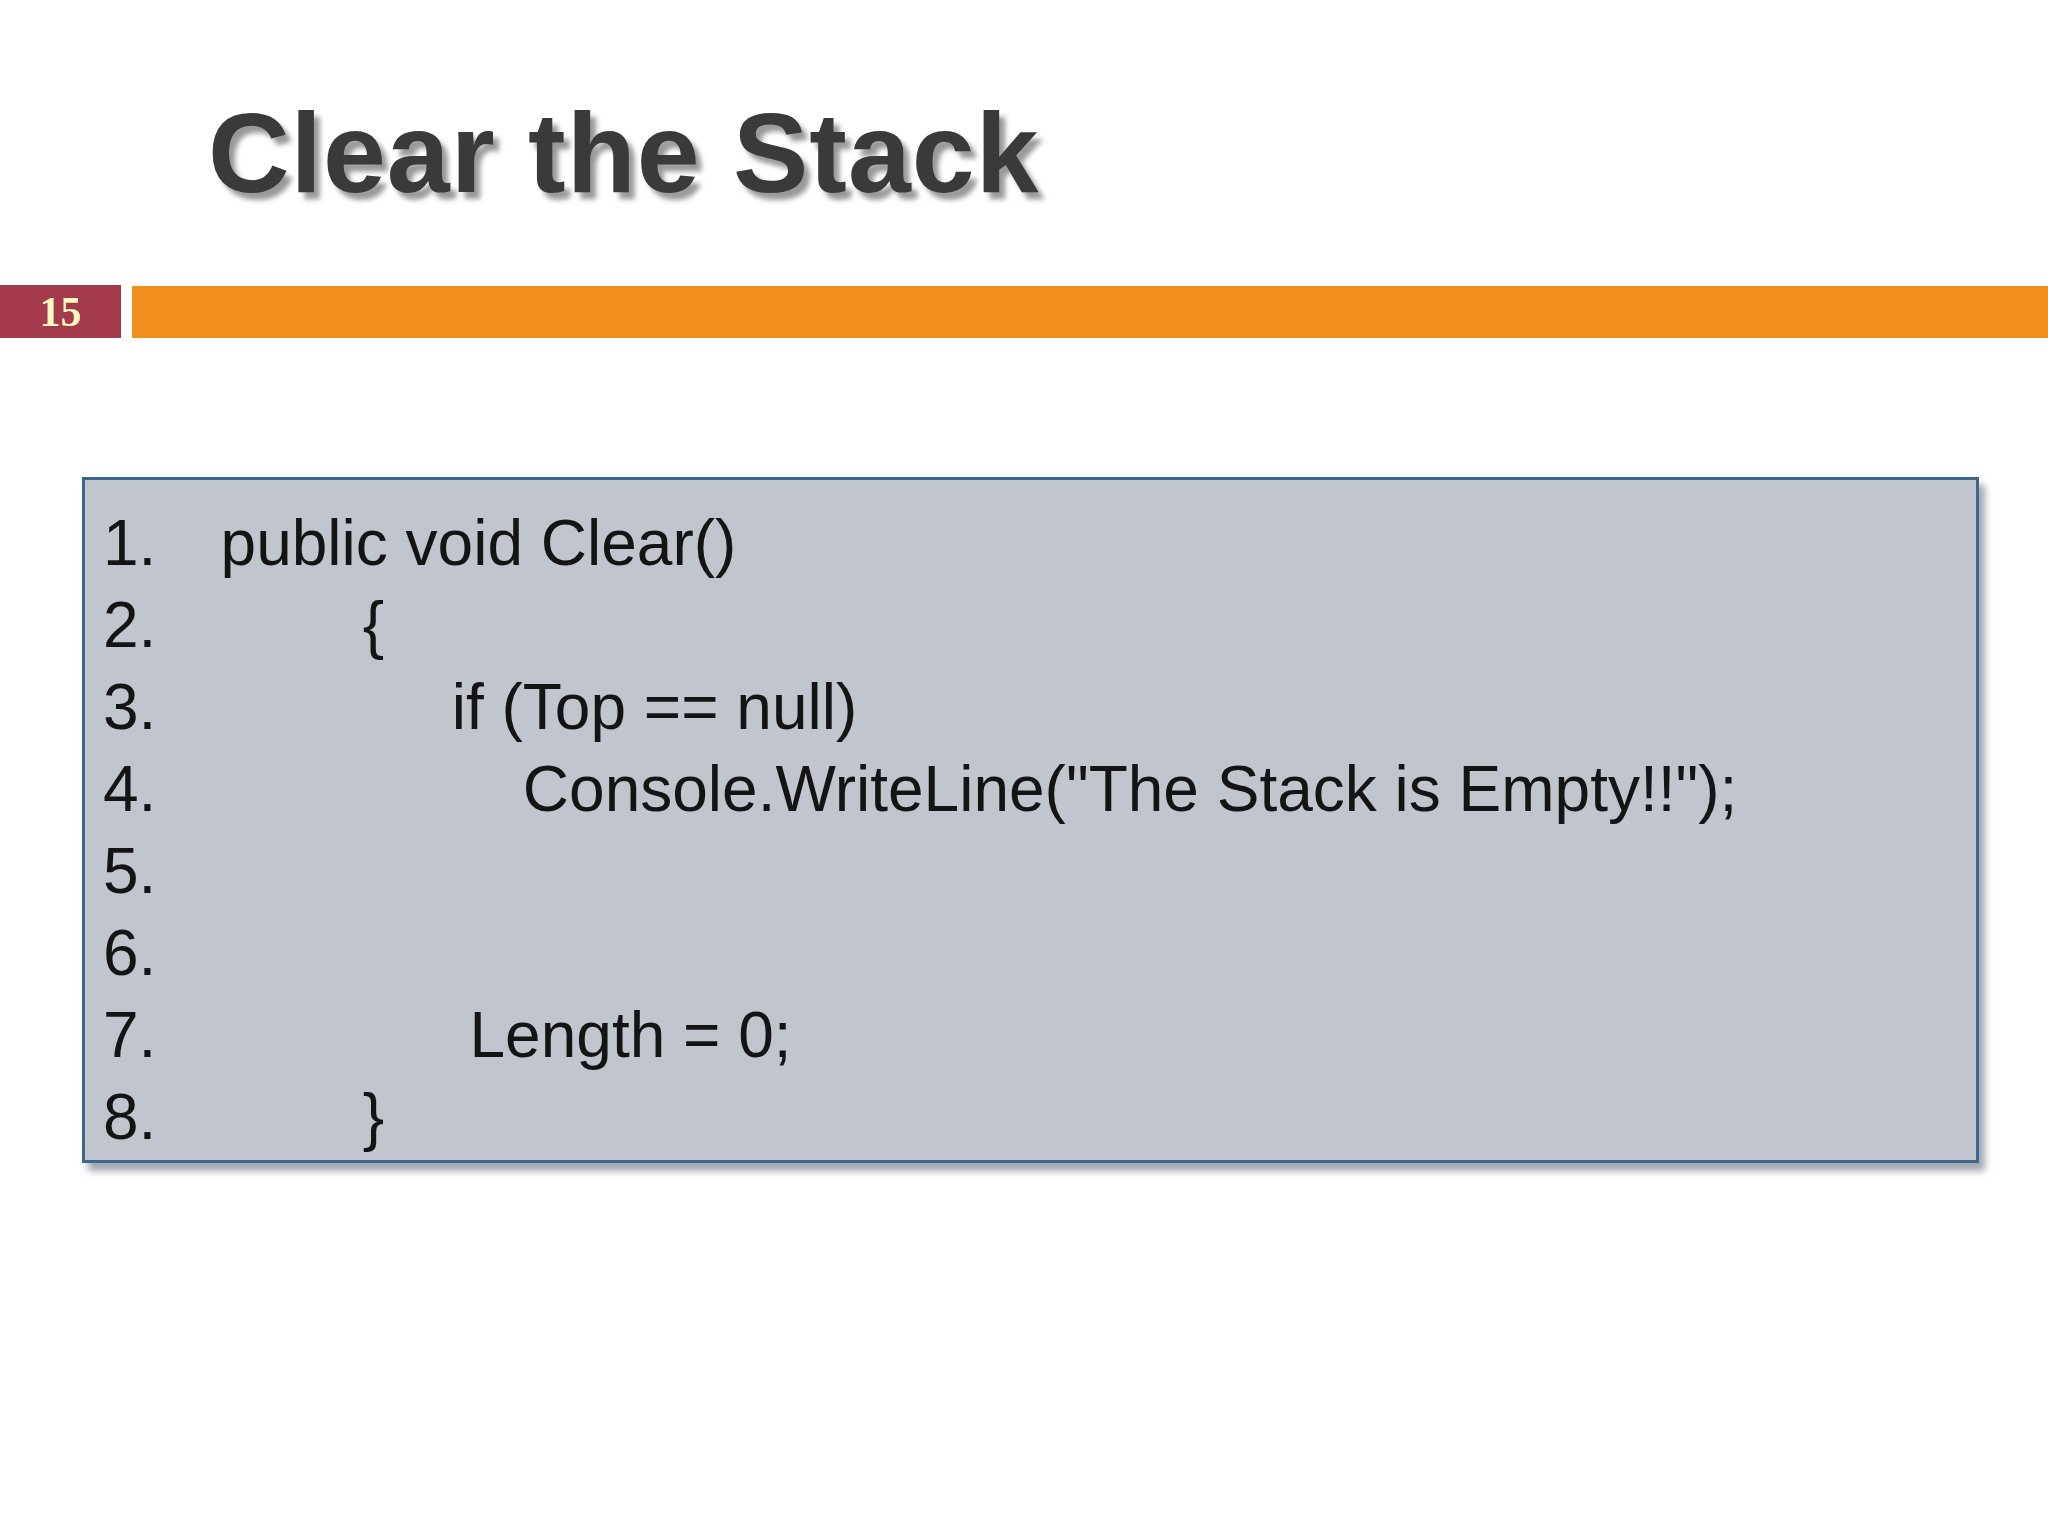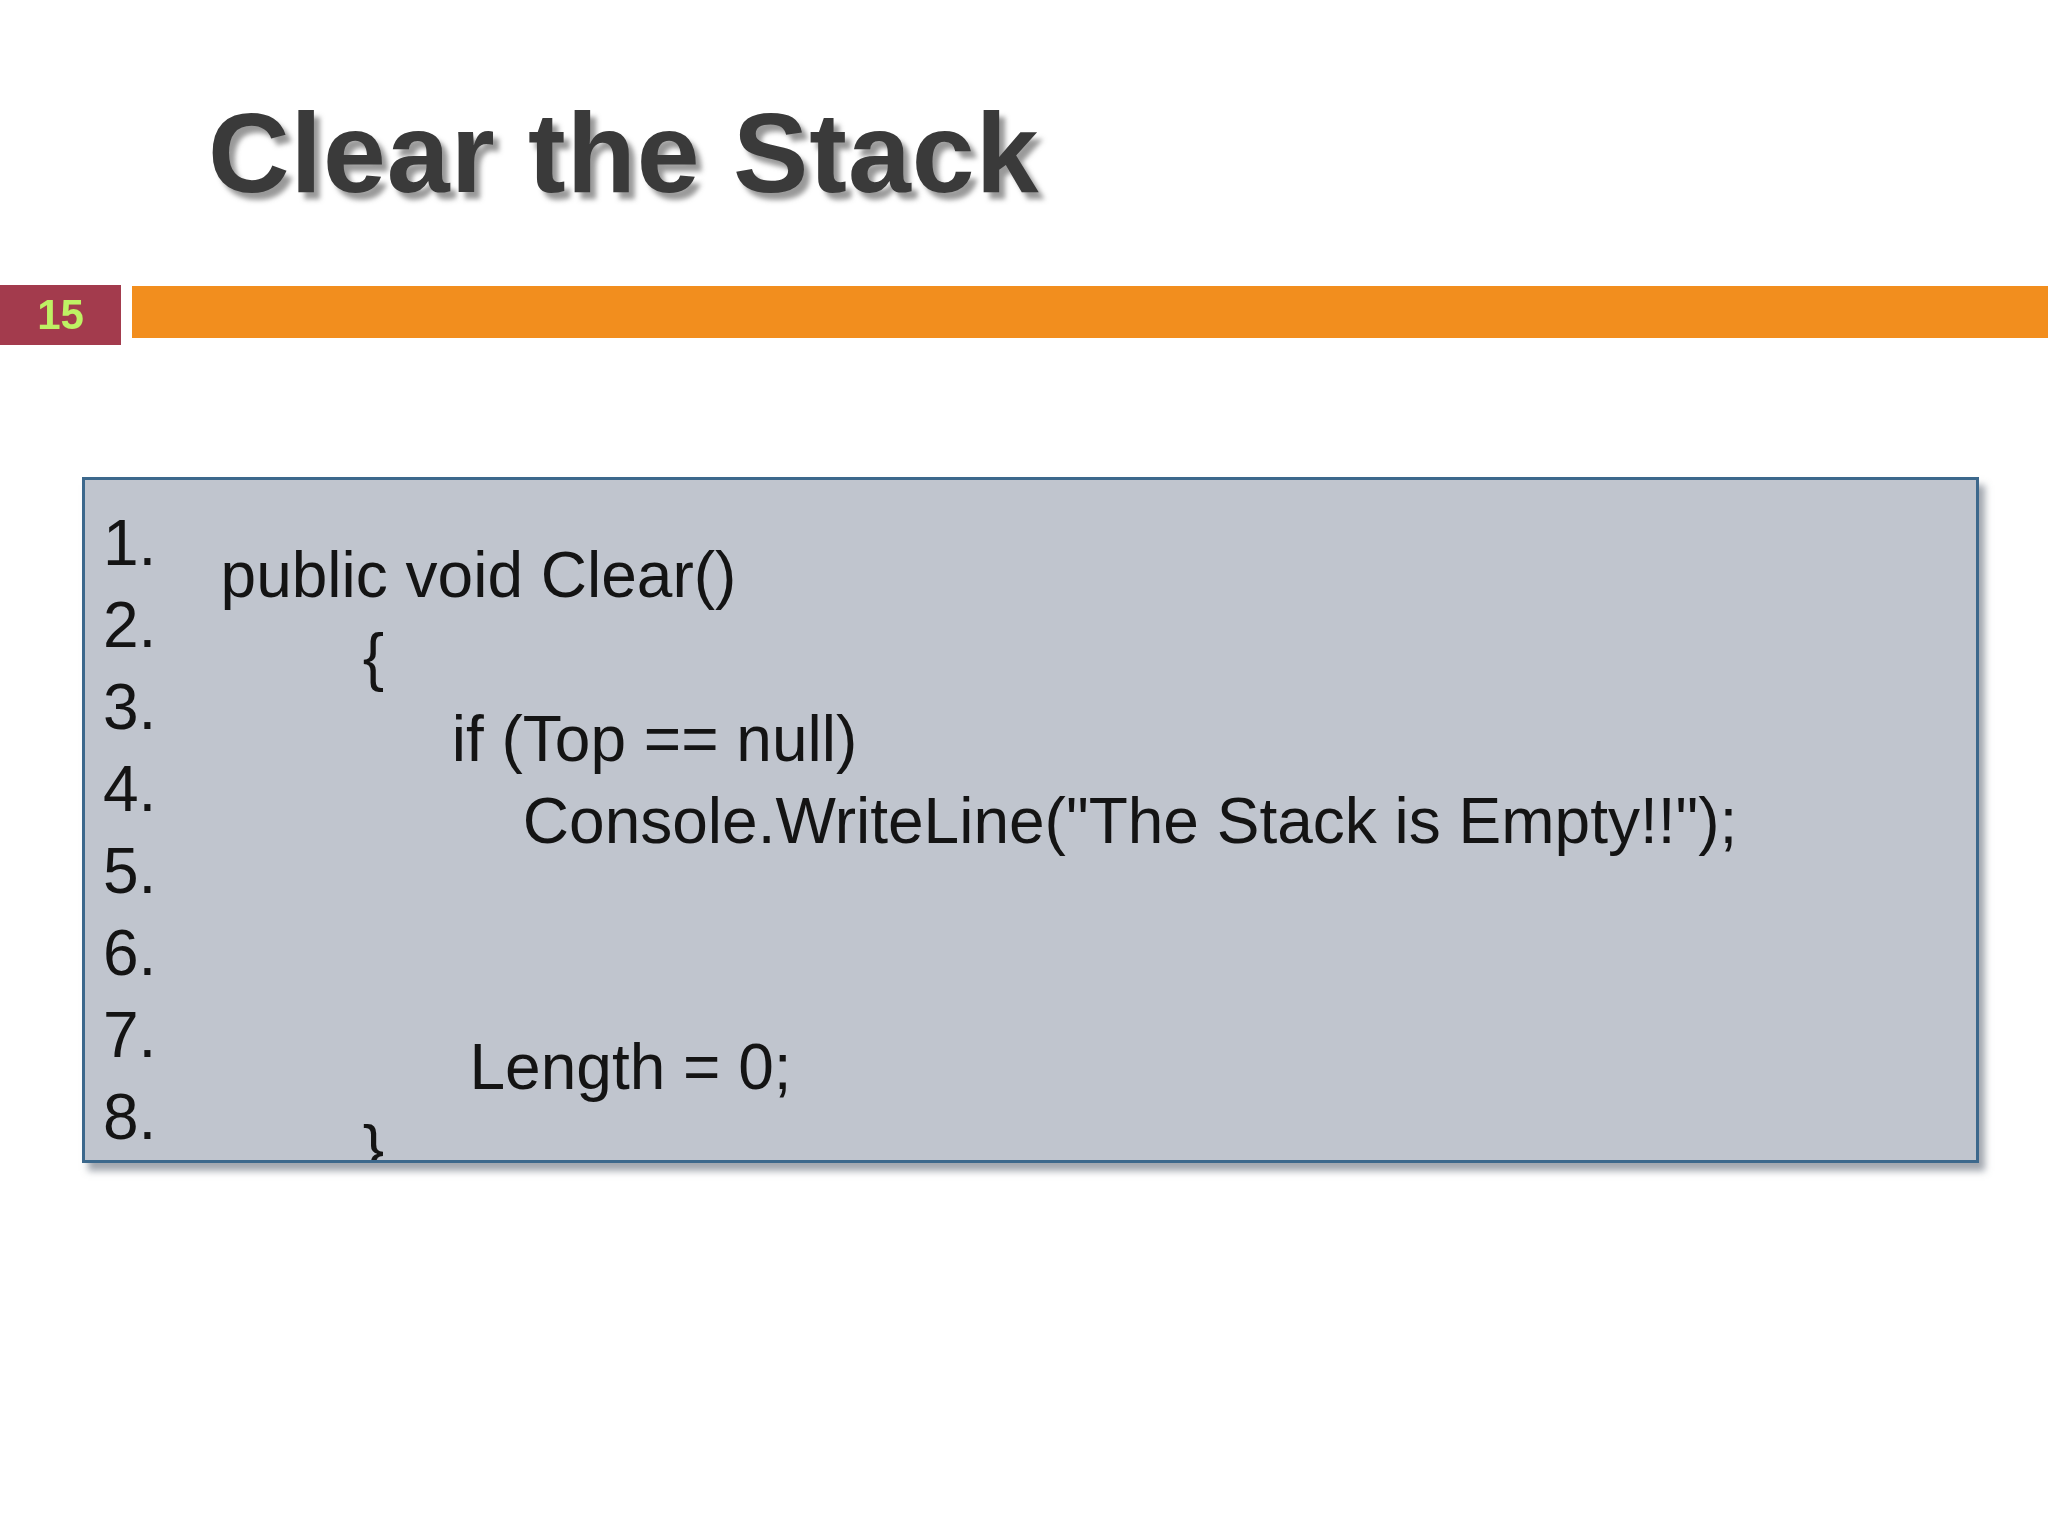--- a/index.html
+++ b/index.html
@@ -24,28 +24,29 @@
     white-space: nowrap;
     text-shadow: 6px 7px 5px rgba(70, 70, 70, 0.55);
     margin-left: 44px;
   }
 
   .page-badge {
     position: absolute;
     left: 0;
     top: 285px;
     width: 121px;
-    height: 60px;
+    height: 53px;
     background: var(--accent-red, #a33b4d);
-    color: #bef264;
+    color: #fef9c3;
     font-size: 42px;
     font-weight: bold;
     display: flex;
     align-items: center;
     justify-content: center;
+    font-family: Liberation Serif, serif;
   }
 
   .accent-bar {
     position: absolute;
     left: 132px;
     top: 286px;
     width: 1916px;
     height: 52px;
     background: var(--accent-orange, #f28e1e);
   }
@@ -73,21 +74,20 @@
     white-space: pre;
   }
 
   .code-line .num {
     flex: 0 0 82px;
     width: 82px;
   }
 
   .code-line .txt {
     white-space: pre;
-    margin-top: 32px;
   }
 </style>
 </head>
 <body>
 
 <div class="slide">
 
   <div class="title">Clear the Stack</div>
 
   <div class="page-badge">

